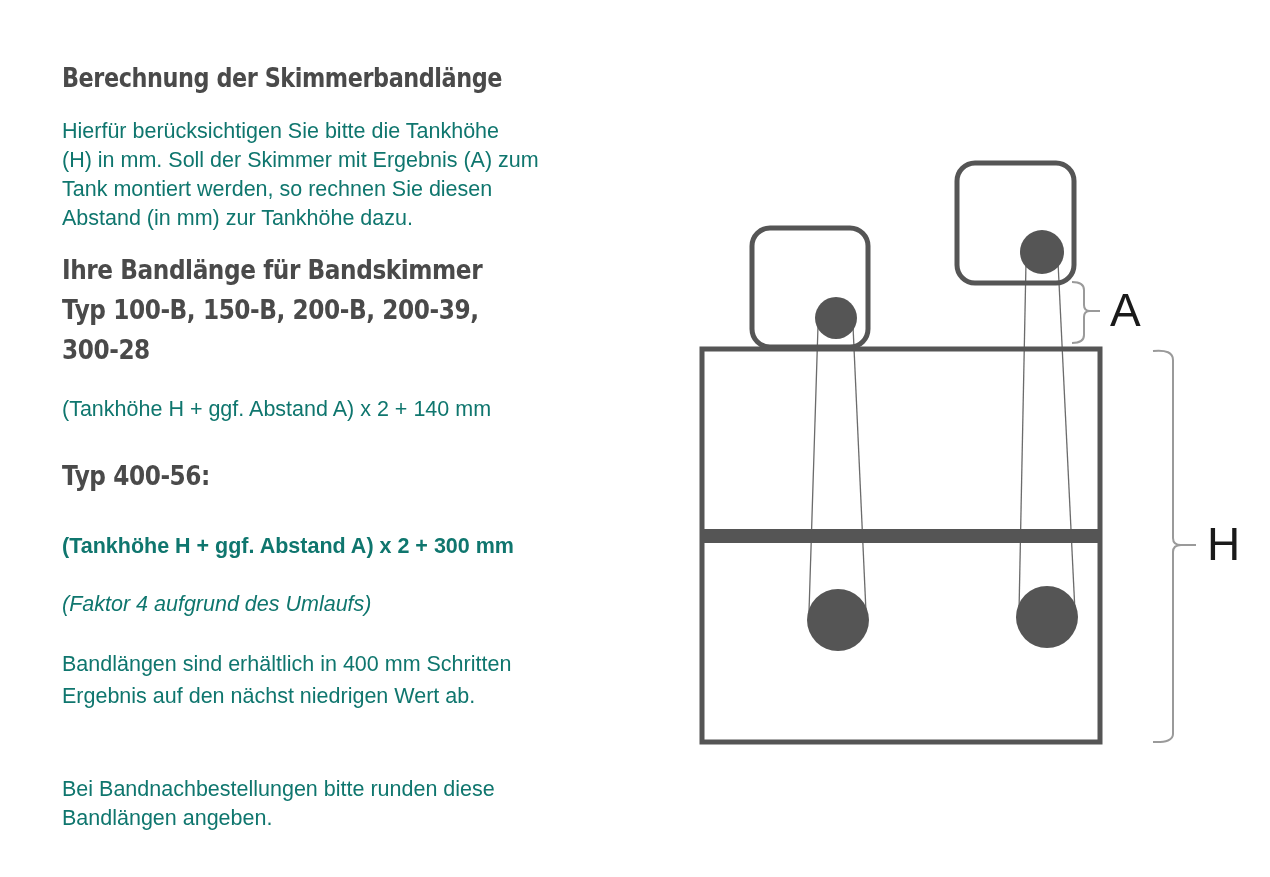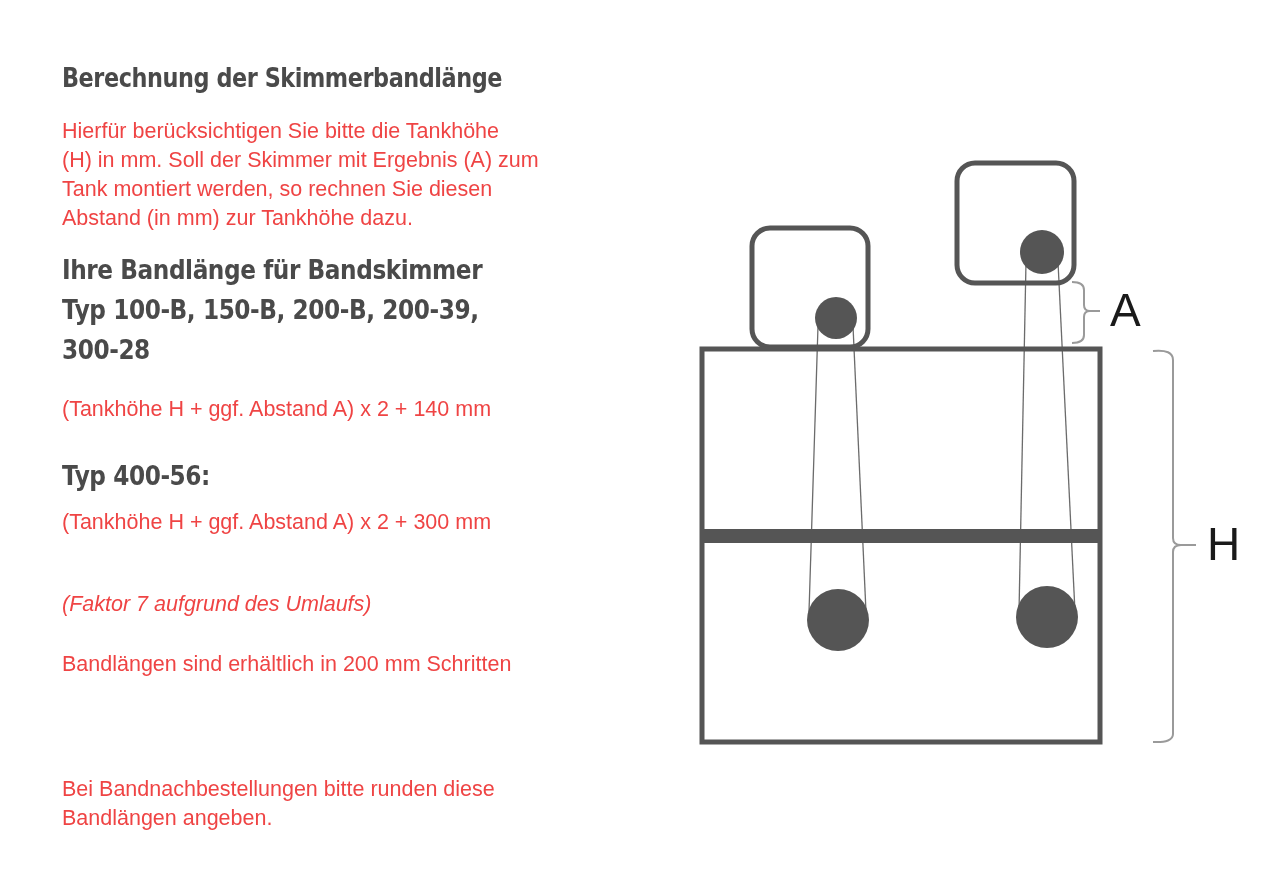--- a/index.html
+++ b/index.html
@@ -1,25 +1,25 @@
 <!DOCTYPE html>
 <html><head>
 <meta charset="utf-8">
 <style>
   html, body { margin:0; padding:0; background:#ffffff; }
   body { width:1270px; height:877px; position:relative; overflow:hidden; }
-  .txt { position:absolute; left:62px; color:#ef4444; font-family:"Liberation Sans", sans-serif; }
+  .txt { position:absolute; left:62px; color:#0f766e; font-family:"Liberation Sans", sans-serif; }
   .h1 { font-family:"DejaVu Sans", sans-serif; font-weight:bold; color:#4a4a4a; letter-spacing:-0.5px; }
   .body { font-size:21.5px; line-height:29px; }
   #title { top:63px; font-size:26px; transform:scaleX(0.86); transform-origin:left; }
   #intro { top:117px; width:560px; }
   #heading2 { top:250px; font-size:27px; line-height:40px; transform:scaleX(0.86); transform-origin:left; width:600px; }
   #formula1 { top:395px; }
   #heading3 { top:460px; font-size:27px; transform:scaleX(0.86); transform-origin:left; }
-  #formula2 { top:508px; }
+  #formula2 { top:532px;font-weight:bold; }
   #note { top:590px; font-style:italic; }
   #avail { top:648px; width:560px; line-height:32px; }
   #reorder { top:775px; width:560px; }
   svg { position:absolute; left:0; top:0; }
 </style>
 </head>
 <body>
 
 <div class="txt h1" id="title">Berechnung der Skimmerbandlänge</div>
 
@@ -35,24 +35,25 @@
   <div>Typ 100-B, 150-B, 200-B, 200-39,</div>
   <div>300-28</div>
 </div>
 
 <div class="txt body" id="formula1">(Tankhöhe H + ggf. Abstand A) x 2 + 140 mm</div>
 
 <div class="txt h1" id="heading3">Typ 400-56:</div>
 
 <div class="txt body" id="formula2">(Tankhöhe H + ggf. Abstand A) x 2 + 300 mm</div>
 
-<div class="txt body" id="note">(Faktor 7 aufgrund des Umlaufs)</div>
+<div class="txt body" id="note">(Faktor 4 aufgrund des Umlaufs)</div>
 
 <div class="txt body" id="avail">
-  <div>Bandlängen sind erhältlich in 200 mm  Schritten</div>
+  <div>Bandlängen sind erhältlich in 400 mm  Schritten</div>
+  <div>Ergebnis auf den nächst niedrigen Wert ab.</div>
 </div>
 
 <div class="txt body" id="reorder">
   <div>Bei Bandnachbestellungen bitte runden diese</div>
   <div>Bandlängen angeben.</div>
 </div>
 
 <svg width="1270" height="877" viewBox="0 0 1270 877">
 
   <g stroke="#6b6b6b" stroke-width="1.3" fill="none">

